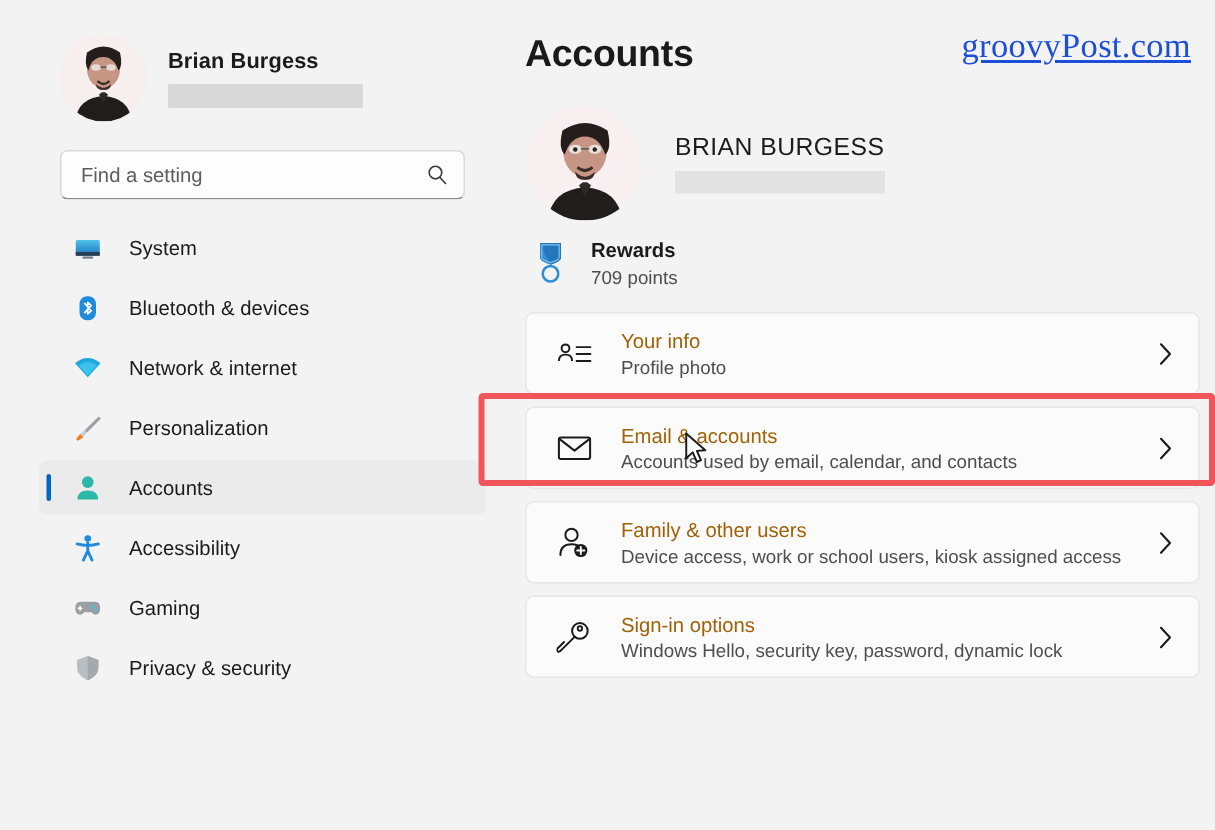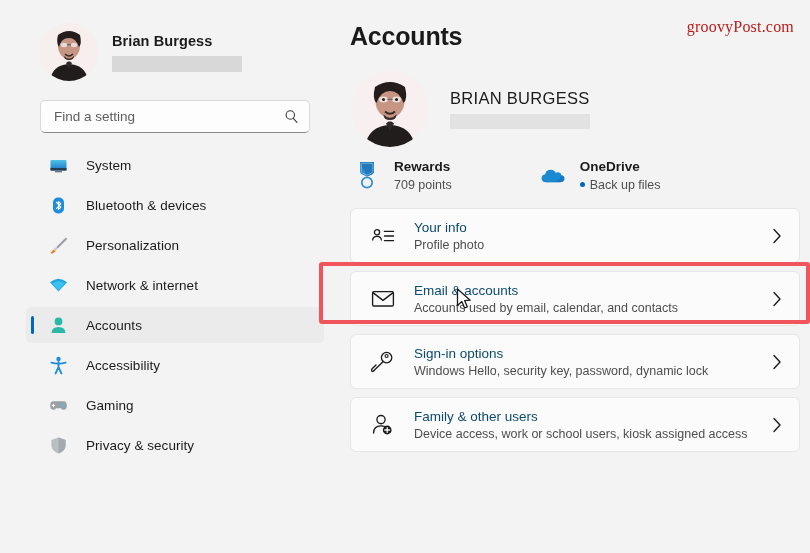--- a/index.html
+++ b/index.html
@@ -122,23 +122,24 @@
     font-size: 25px;
     font-weight: bold;
     color: #1a1a1a;
     padding: 22px 0 0 10px;
     letter-spacing: -.2px;
   }
   .watermark {
     position: absolute;
     right: 16px; top: 18px;
     font-family: "Liberation Serif", serif;
-    font-size: 16px;
-    color: #b91c1c;
+    font-size: 23px;
+    color: #1d4ed8;
     letter-spacing: .2px;
+    text-decoration: underline;
   }
 
   .user-block {
     display: flex;
     align-items: center;
     padding: 20px 0 0 12px;
     height: 96px;
   }
   .avatar-lg {
     width: 76px; height: 76px;
@@ -161,21 +162,21 @@
   }
   .user-role {
     margin-top: 7px;
     font-size: 13px;
     color: #5a5a5a;
   }
 
   .services {
     display: flex;
     padding: 12px 0 0 12px;
-    gap: 86px;
+    gap: 58px;
   }
   .service { display: flex; align-items: flex-start; }
   .service-icon {
     width: 30px; height: 32px;
     flex: 0 0 30px;
     display: flex; align-items: center; justify-content: center;
     margin-right: 12px;
   }
   .service-title {
     font-size: 13.5px;
@@ -211,21 +212,21 @@
   }
   .card-icon {
     width: 28px; height: 28px;
     flex: 0 0 28px;
     display: flex; align-items: center; justify-content: center;
     margin-right: 17px;
   }
   .card-text { flex: 1; }
   .card-title {
     font-size: 13.5px;
-    color: #0c4a6e;
+    color: #a16207;
   }
   .card-sub {
     margin-top: 3px;
     font-size: 12.5px;
     color: #4e4e4e;
   }
   .chev {
     flex: 0 0 16px;
     display: flex; align-items: center; justify-content: center;
     color: #1b1b1b;
@@ -312,36 +313,36 @@
             <rect x="4" y="1.5" width="11" height="16" rx="5" fill="#1f8bdc"></rect>
             <path d="M7.2 6 L11.8 11.2 L9.5 13.3 V5.6 L11.8 7.8 L7.2 12.8" stroke="#fff" stroke-width="1.15" fill="none" stroke-linejoin="round"></path>
           </svg>
         </span>
         <span class="nav-label">Bluetooth &amp; devices</span>
       </div>
 
       <div class="navitem">
         <span class="nav-icon">
           <svg width="19" height="19" viewBox="0 0 19 19">
+            <path d="M1 6.2 Q9.5 -0.8 18 6.2 L9.5 15.5 Z" fill="#1ea8e0"></path>
+            <path d="M3.4 7.6 Q9.5 3 15.6 7.6 L9.5 14.4 Z" fill="#4fd0f4" opacity=".65"></path>
+          </svg>
+        </span>
+        <span class="nav-label">Network &amp; internet</span>
+      </div>
+
+      <div class="navitem">
+        <span class="nav-icon">
+          <svg width="19" height="19" viewBox="0 0 19 19">
             <path d="M16.8 1.6 L7.3 11 l1.5 1.5 L18.3 3 z" fill="#9aa0a6"></path>
             <path d="M7.3 11 l1.5 1.5 l-2.2 2.7 l-2 -2 z" fill="#c7ccd1"></path>
             <path d="M4.5 13.4 L6.7 15.5 L3.3 17.6 q-1.8 .5 -1.2 -1.4 z" fill="#ef7d22"></path>
           </svg>
         </span>
         <span class="nav-label">Personalization</span>
-      </div>
-
-      <div class="navitem">
-        <span class="nav-icon">
-          <svg width="19" height="19" viewBox="0 0 19 19">
-            <path d="M1 6.2 Q9.5 -0.8 18 6.2 L9.5 15.5 Z" fill="#1ea8e0"></path>
-            <path d="M3.4 7.6 Q9.5 3 15.6 7.6 L9.5 14.4 Z" fill="#4fd0f4" opacity=".65"></path>
-          </svg>
-        </span>
-        <span class="nav-label">Network &amp; internet</span>
       </div>
 
 
       <div class="navitem selected">
         <span class="nav-icon">
           <svg width="19" height="19" viewBox="0 0 19 19">
             <circle cx="9.5" cy="5.4" r="3.9" fill="#2bb8a8"></circle>
             <path d="M2.6 17 q0 -6 6.9 -6 q6.9 0 6.9 6 z" fill="#2bb8a8"></path>
           </svg>
         </span>
@@ -423,34 +424,20 @@
             <path d="M6.2 2.3 h11.6 v8.4 q0 1.4 -5.8 3.4 Q6.2 12.1 6.2 10.7z" fill="none" stroke="#7fc2ea" stroke-width=".8"></path>
             <circle cx="12" cy="21.5" r="5.2" fill="none" stroke="#2f8ed6" stroke-width="1.7"></circle>
           </svg>
         </span>
         <div>
           <div class="service-title">Rewards</div>
           <div class="service-sub">709 points</div>
         </div>
       </div>
 
-      <div class="service">
-        <span class="service-icon">
-          <svg width="28" height="20" viewBox="0 0 28 20">
-            <path d="M7.8 17.2 q-5.2 0 -5.2 -4 q0 -3.3 3.6 -3.9 q.6 -4.6 5.5 -4.6 q3.6 0 5 3 q.9 -.5 1.9 -.5 q3.2 0 3.8 3.1 q3 .4 3 3.3 q0 3.6 -4.6 3.6z" fill="#1b8ad3"></path>
-            <path d="M22.4 10.4 q3 .4 3 3.3 q0 3.6 -4.6 3.6 H7.8 q-3 0 -4.3 -1.6 q3 1 9 1 q8 0 9.9 -6.3z" fill="#0f6cb5" opacity=".55"></path>
-          </svg>
-        </span>
-        <div>
-          <div class="service-title">OneDrive</div>
-          <div class="service-sub">
-            <span class="dot"></span><span>Back up files</span>
-          </div>
-        </div>
-      </div>
 
     </div>
 
     <div class="cards">
 
       <div class="card">
         <span class="card-icon">
           <svg width="24" height="20" viewBox="0 0 24 20">
             <circle cx="6" cy="6.2" r="2.6" fill="none" stroke="#1b1b1b" stroke-width="1.3"></circle>
             <path d="M1.6 14.6 q0 -4.2 4.4 -4.2 q4.4 0 4.4 4.2" fill="none" stroke="#1b1b1b" stroke-width="1.3"></path>
@@ -482,57 +469,57 @@
         <span class="chev">
           <svg width="10" height="16" viewBox="0 0 10 16">
             <path d="M2 1.5 L8 8 L2 14.5" stroke="#1b1b1b" stroke-width="1.4" fill="none" stroke-linecap="round" stroke-linejoin="round"></path>
           </svg>
         </span>
       </div>
 
       <div class="card">
         <span class="card-icon">
           <svg width="24" height="22" viewBox="0 0 24 22">
+            <circle cx="10" cy="5.6" r="4.1" fill="none" stroke="#1b1b1b" stroke-width="1.35"></circle>
+            <path d="M2.6 19 q0 -7.2 7.4 -7.2 q2.2 0 3.8 .7" fill="none" stroke="#1b1b1b" stroke-width="1.35" stroke-linecap="round"></path>
+            <circle cx="16.2" cy="16" r="4.4" fill="#1b1b1b"></circle>
+            <path d="M16.2 13.6 v4.8 M13.8 16 h4.8" stroke="#fbfbfb" stroke-width="1.3" stroke-linecap="round"></path>
+          </svg>
+        </span>
+        <div class="card-text">
+          <div class="card-title">Family &amp; other users</div>
+          <div class="card-sub">Device access, work or school users, kiosk assigned access</div>
+        </div>
+        <span class="chev">
+          <svg width="10" height="16" viewBox="0 0 10 16">
+            <path d="M2 1.5 L8 8 L2 14.5" stroke="#1b1b1b" stroke-width="1.4" fill="none" stroke-linecap="round" stroke-linejoin="round"></path>
+          </svg>
+        </span>
+      </div>
+
+      <div class="card">
+        <span class="card-icon">
+          <svg width="24" height="22" viewBox="0 0 24 22">
             <circle cx="15.6" cy="6.6" r="5.2" fill="none" stroke="#1b1b1b" stroke-width="1.35"></circle>
             <circle cx="15.6" cy="5" r="1.5" fill="none" stroke="#1b1b1b" stroke-width="1.2"></circle>
             <path d="M12.2 10.4 L3 19.6" stroke="#1b1b1b" stroke-width="1.35" stroke-linecap="round"></path>
             <path d="M3 19.6 q-1.6 1.6 -2.4 .4 q-.8 -1.2 .8 -2.4 L5 14" stroke="#1b1b1b" stroke-width="1.35" fill="none" stroke-linecap="round"></path>
           </svg>
         </span>
         <div class="card-text">
           <div class="card-title">Sign-in options</div>
           <div class="card-sub">Windows Hello, security key, password, dynamic lock</div>
         </div>
         <span class="chev">
           <svg width="10" height="16" viewBox="0 0 10 16">
             <path d="M2 1.5 L8 8 L2 14.5" stroke="#1b1b1b" stroke-width="1.4" fill="none" stroke-linecap="round" stroke-linejoin="round"></path>
           </svg>
         </span>
       </div>
 
-      <div class="card">
-        <span class="card-icon">
-          <svg width="24" height="22" viewBox="0 0 24 22">
-            <circle cx="10" cy="5.6" r="4.1" fill="none" stroke="#1b1b1b" stroke-width="1.35"></circle>
-            <path d="M2.6 19 q0 -7.2 7.4 -7.2 q2.2 0 3.8 .7" fill="none" stroke="#1b1b1b" stroke-width="1.35" stroke-linecap="round"></path>
-            <circle cx="16.2" cy="16" r="4.4" fill="#1b1b1b"></circle>
-            <path d="M16.2 13.6 v4.8 M13.8 16 h4.8" stroke="#fbfbfb" stroke-width="1.3" stroke-linecap="round"></path>
-          </svg>
-        </span>
-        <div class="card-text">
-          <div class="card-title">Family &amp; other users</div>
-          <div class="card-sub">Device access, work or school users, kiosk assigned access</div>
-        </div>
-        <span class="chev">
-          <svg width="10" height="16" viewBox="0 0 10 16">
-            <path d="M2 1.5 L8 8 L2 14.5" stroke="#1b1b1b" stroke-width="1.4" fill="none" stroke-linecap="round" stroke-linejoin="round"></path>
-          </svg>
-        </span>
-      </div>
-
     </div>
   </div>
 
   <div class="highlight-box"></div>
 
   <span class="cursor">
     <svg width="18" height="24" viewBox="0 0 18 24">
       <path d="M1.5 1 L1.5 17.5 L5.8 13.6 L8.6 20 L11.3 18.8 L8.6 12.6 L14.2 12.2 Z" fill="#ffffff" stroke="#1b1b1b" stroke-width="1.3" stroke-linejoin="round"></path>
     </svg>
   </span>

